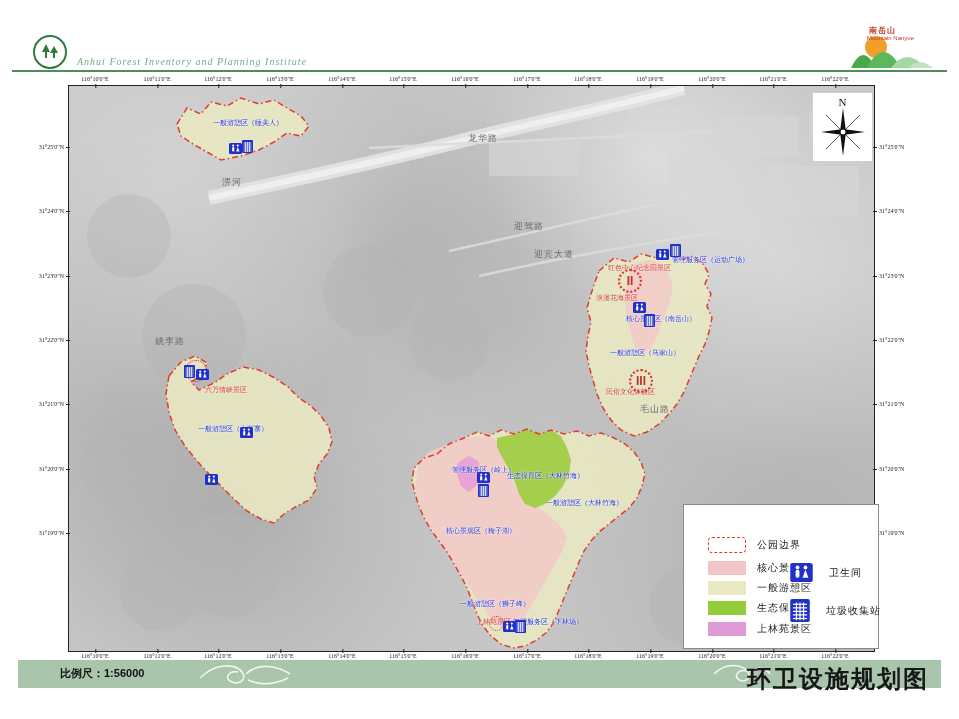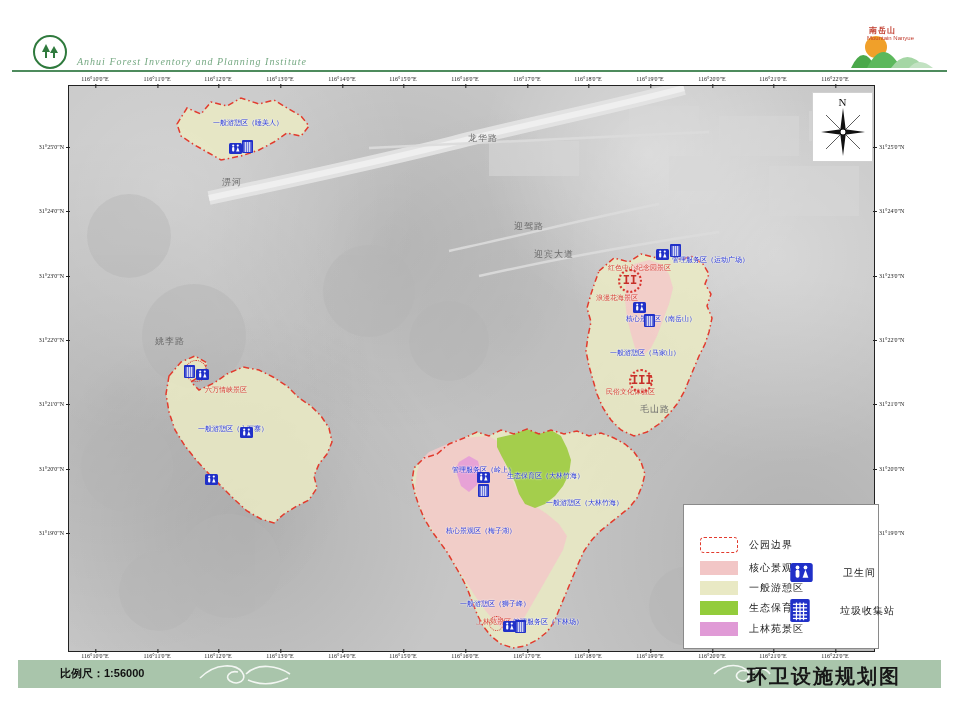--- a/index.html
+++ b/index.html
@@ -39,51 +39,51 @@
   .coord-bot::before { content:""; position:absolute; left:50%; top:-4px; width:1px; height:4px; background:#222; }
   .coord-left { left:22px; width:42px; text-align:right; }
   .coord-left::after { content:""; position:absolute; left:44px; top:3px; width:4px; height:1px; background:#222; }
   .coord-right { left:879px; width:46px; text-align:left; }
   .coord-right::before { content:""; position:absolute; left:-6px; top:3px; width:4px; height:1px; background:#222; }
 
   
   .lbl-blue { position:absolute; font-size:7px; color:#2433d6; white-space:nowrap; text-shadow:0 0 2px #fff,0 0 2px #fff; }
   .lbl-red  { position:absolute; font-size:7px; color:#d8423a; white-space:nowrap; text-shadow:0 0 2px rgba(255,255,255,.8); }
   .lbl-road { position:absolute; font-size:9px; color:#6b6b6b; white-space:nowrap; letter-spacing:1px; }
-  .num-circle { position:absolute; width:24px; height:24px; border:2px dotted #d8342e; border-radius:50%; color:#c62f28; font-family:Liberation Mono, monospace; font-weight:bold; font-size:12px; text-align:center; line-height:20px; }
+  .num-circle { position:absolute; width:24px; height:24px; border:2px dotted #d8342e; border-radius:50%; color:#c62f28; font-family:Liberation Sans, sans-serif; font-weight:bold; font-size:12px; text-align:center; line-height:20px; }
   .dash-circle { position:absolute; border:1.5px dotted #d8342e; border-radius:50%; }
 
   
   .icon-wc { position:absolute; width:13px; height:11px; }
   .icon-trash { position:absolute; width:11px; height:13px; }
 
   
   .north-box { position:absolute; left:812px; top:92px; width:61px; height:70px; background:#fff; border:1px solid #d0d0d0; text-align:center; }
   .north-n { font-family:"Liberation Serif", serif; font-size:11px; color:#111; margin-top:3px; }
 
   
   .legend { position:absolute; left:683px; top:504px; width:196px; height:145px; background:#fff; border:1px solid #8a8a8a; }
   .legend-title { position:absolute; left:0; top:11px; width:100%; text-align:center; font-size:11px; font-weight:bold; color:#222; letter-spacing:2px; }
-  .lg-row { position:absolute; left:16px; display:flex; align-items:center; }
+  .lg-row { position:absolute; left:24px; display:flex; align-items:center; }
   .lg-swatch { width:38px; height:14px; margin-right:11px; }
   .lg-label { font-size:10px; color:#222; letter-spacing:1px; white-space:nowrap; }
   .sw-boundary { background:#fff; border:1.5px dashed #e23b2e; border-radius:4px; height:16px; }
   .sw-core { background:#f2c6c6; }
   .sw-general { background:#e9e9c4; }
   .sw-eco { background:#93cc3b; }
   .sw-mgmt { background:#e09ad6; }
   .lg-fac { position:absolute; display:flex; align-items:center; }
-  .lg-fac .lg-label { margin-left:30px; }
+  .lg-fac .lg-label { margin-left:16px; }
 
   
   .footer-bar { position:absolute; left:18px; top:660px; width:923px; height:28px; background:#a9c5ab; }
   .footer-scale { position:absolute; left:60px; top:666px; font-size:11px; font-weight:bold; color:#111; }
   .footer-title-box { position:absolute; left:295px; top:658px; width:424px; height:31px; background:#fff; display:flex; align-items:center; justify-content:center; }
   .footer-title { font-size:19px; font-weight:bold; color:#5f9e79; font-family:"Liberation Serif", serif; letter-spacing:1px; white-space:nowrap; }
-  .footer-mapname { position:absolute; left:747px; top:663px; font-size:20px; font-weight:bold; color:#171717; letter-spacing:2px; }
+  .footer-mapname { position:absolute; left:747px; top:663px; font-size:24px; font-weight:bold; color:#171717; letter-spacing:2px; }
   .flourish { position:absolute; top:660px; }
 </style>
 </head>
 <body>
 
 <div class="page">
 
   <div class="hdr-logo">
     <svg width="24" height="24" viewBox="0 0 24 24">
       <polygon points="8,4 12,12 4,12" fill="#2f7a3d"></polygon>

